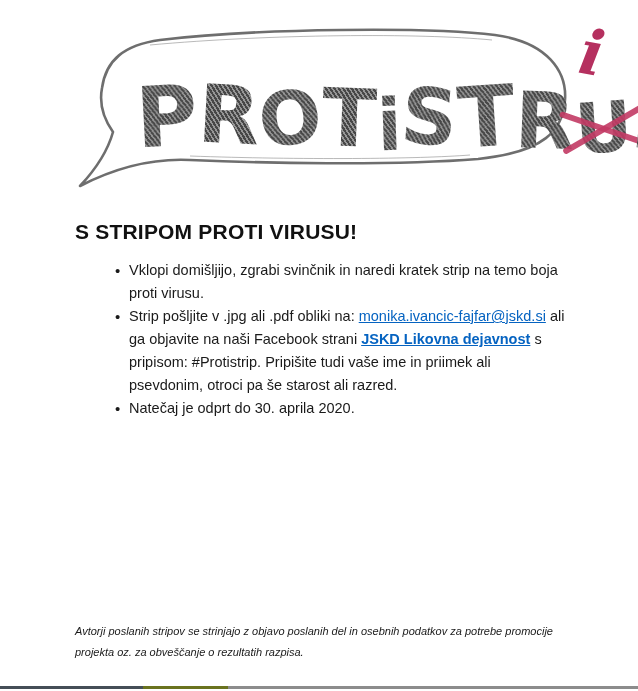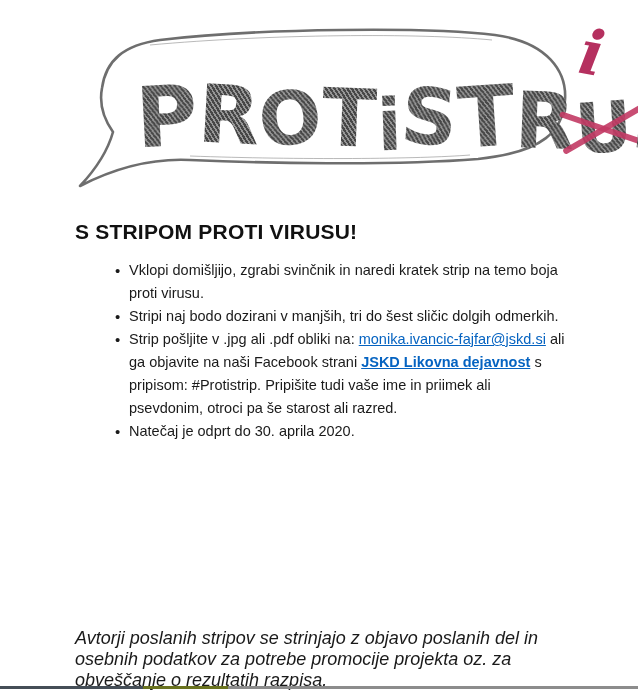--- a/index.html
+++ b/index.html
@@ -80,21 +80,21 @@
   ul.bullets li::before{
     content:"\2022";
     position:absolute;left:24px;top:0;
     font-size:15px;color:#1a1a1a;
   }
   .lnk{text-decoration:underline;text-align:right;}
   .lnk.bold{font-weight:700;}
 
   .disclaimer{
     position:absolute;left:75px;top:610px;width:520px;
-    font-style:italic;font-size:18px;line-height:21px;color:#1a1a1a;
+    font-style:italic;font-size:11px;line-height:21px;color:#1a1a1a;
   }
 
   
   .footer-bar{position:absolute;left:0;top:686px;width:638px;height:3px;}
   .footer-bar .seg{position:absolute;top:0;height:3px;}
 </style>
 <style>.crossed::before,.crossed::after{background:#c23a64;}</style></head>
 <body>
 
 <div class="page">
@@ -124,21 +124,20 @@
         <span class="logo-letter"><span class="glyph">R</span></span>
         <span class="logo-letter crossed" style="--x-color: #c23a64;"><span class="glyph">U</span><span class="accent" style="color: rgb(181, 48, 95);">i</span></span>
         <span class="logo-letter"><span class="glyph">P</span></span>
       </div>
   </div>
 
   <div class="content">
     <h1 class="heading">S STRIPOM PROTI VIRUSU!</h1>
     <ul class="bullets" id="bullet-list">
         <li><span>Vklopi domišljijo, zgrabi svinčnik in naredi kratek strip na temo boja proti virusu.</span></li>
-        <li><span>Stripi naj bodo dozirani v manjših, tri do šest sličic dolgih odmerkih.</span></li>
         <li><span>Strip pošljite v .jpg ali .pdf obliki na: </span><a class="lnk" href="#" style="color: rgb(5, 99, 193);">monika.ivancic-fajfar@jskd.si</a><span> ali ga objavite na naši Facebook strani </span><a class="lnk bold" href="#" style="color: rgb(5, 99, 193);">JSKD Likovna dejavnost</a><span> s pripisom: #Protistrip. Pripišite tudi vaše ime in priimek ali psevdonim, otroci pa še starost ali razred.</span></li>
         <li><span>Natečaj je odprt do 30. aprila 2020.</span></li>
       </ul>
   </div>
 
   <p class="disclaimer">Avtorji poslanih stripov se strinjajo z objavo poslanih del in osebnih podatkov za potrebe promocije projekta oz. za obveščanje o rezultatih razpisa.</p>
 
   <div class="footer-bar" id="footer-bar">
       <div class="seg" style="left: 0px; width: 143px; background: rgb(69, 78, 87);"></div>
       <div class="seg" style="left: 143px; width: 85px; background: rgb(106, 115, 31);"></div>

